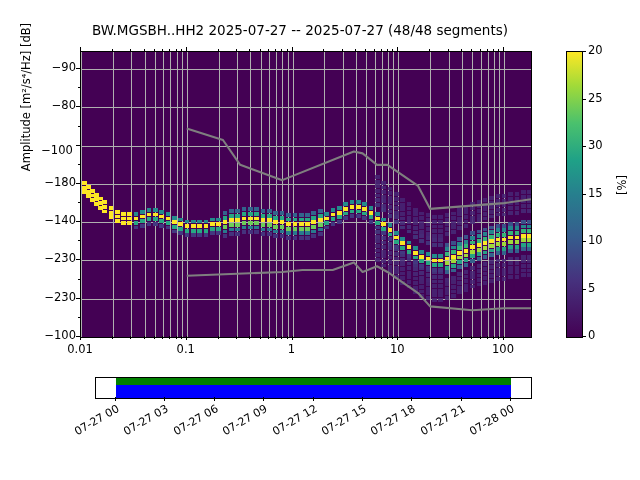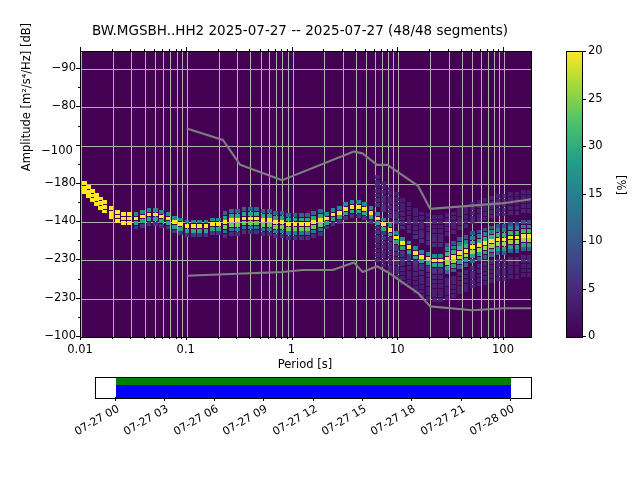--- a/index.html
+++ b/index.html
@@ -890,21 +890,20 @@
       <div style="position: absolute; left: 498.17px; top: 336px; width: 1px; height: 2.5px; background: rgb(0, 0, 0);"></div>
       <div style="position: absolute; left: 498.17px; top: 48.5px; width: 1px; height: 2.5px; background: rgb(0, 0, 0);"></div>
       <div style="position: absolute; left: 80px; top: 47px; width: 1px; height: 4px; background: rgb(0, 0, 0);"></div>
       <div style="position: absolute; left: 185.75px; top: 47px; width: 1px; height: 4px; background: rgb(0, 0, 0);"></div>
       <div style="position: absolute; left: 291.5px; top: 47px; width: 1px; height: 4px; background: rgb(0, 0, 0);"></div>
       <div style="position: absolute; left: 397.25px; top: 47px; width: 1px; height: 4px; background: rgb(0, 0, 0);"></div>
       <div style="position: absolute; left: 503px; top: 47px; width: 1px; height: 4px; background: rgb(0, 0, 0);"></div>
     </div>
 
   <div class="ylabel" style="left:-74px;top:90px;">Amplitude [m²/s⁴/Hz] [dB]</div>
-  <div class="xlabel" style="left:80px;top:357px;width:450px;">Period [s]</div>
 
   <div class="cbar" id="cbar"></div>
   <div id="cbtick-host">
       <div class="cbtick" style="left: 588px; top: 328px;">0</div>
       <div style="position: absolute; left: 582px; top: 336px; width: 4px; height: 1px; background: rgb(0, 0, 0);"></div>
       <div class="cbtick" style="left: 588px; top: 280.5px;">5</div>
       <div style="position: absolute; left: 582px; top: 288.5px; width: 4px; height: 1px; background: rgb(0, 0, 0);"></div>
       <div class="cbtick" style="left: 588px; top: 233px;">10</div>
       <div style="position: absolute; left: 582px; top: 241px; width: 4px; height: 1px; background: rgb(0, 0, 0);"></div>
       <div class="cbtick" style="left: 588px; top: 185.5px;">15</div>

